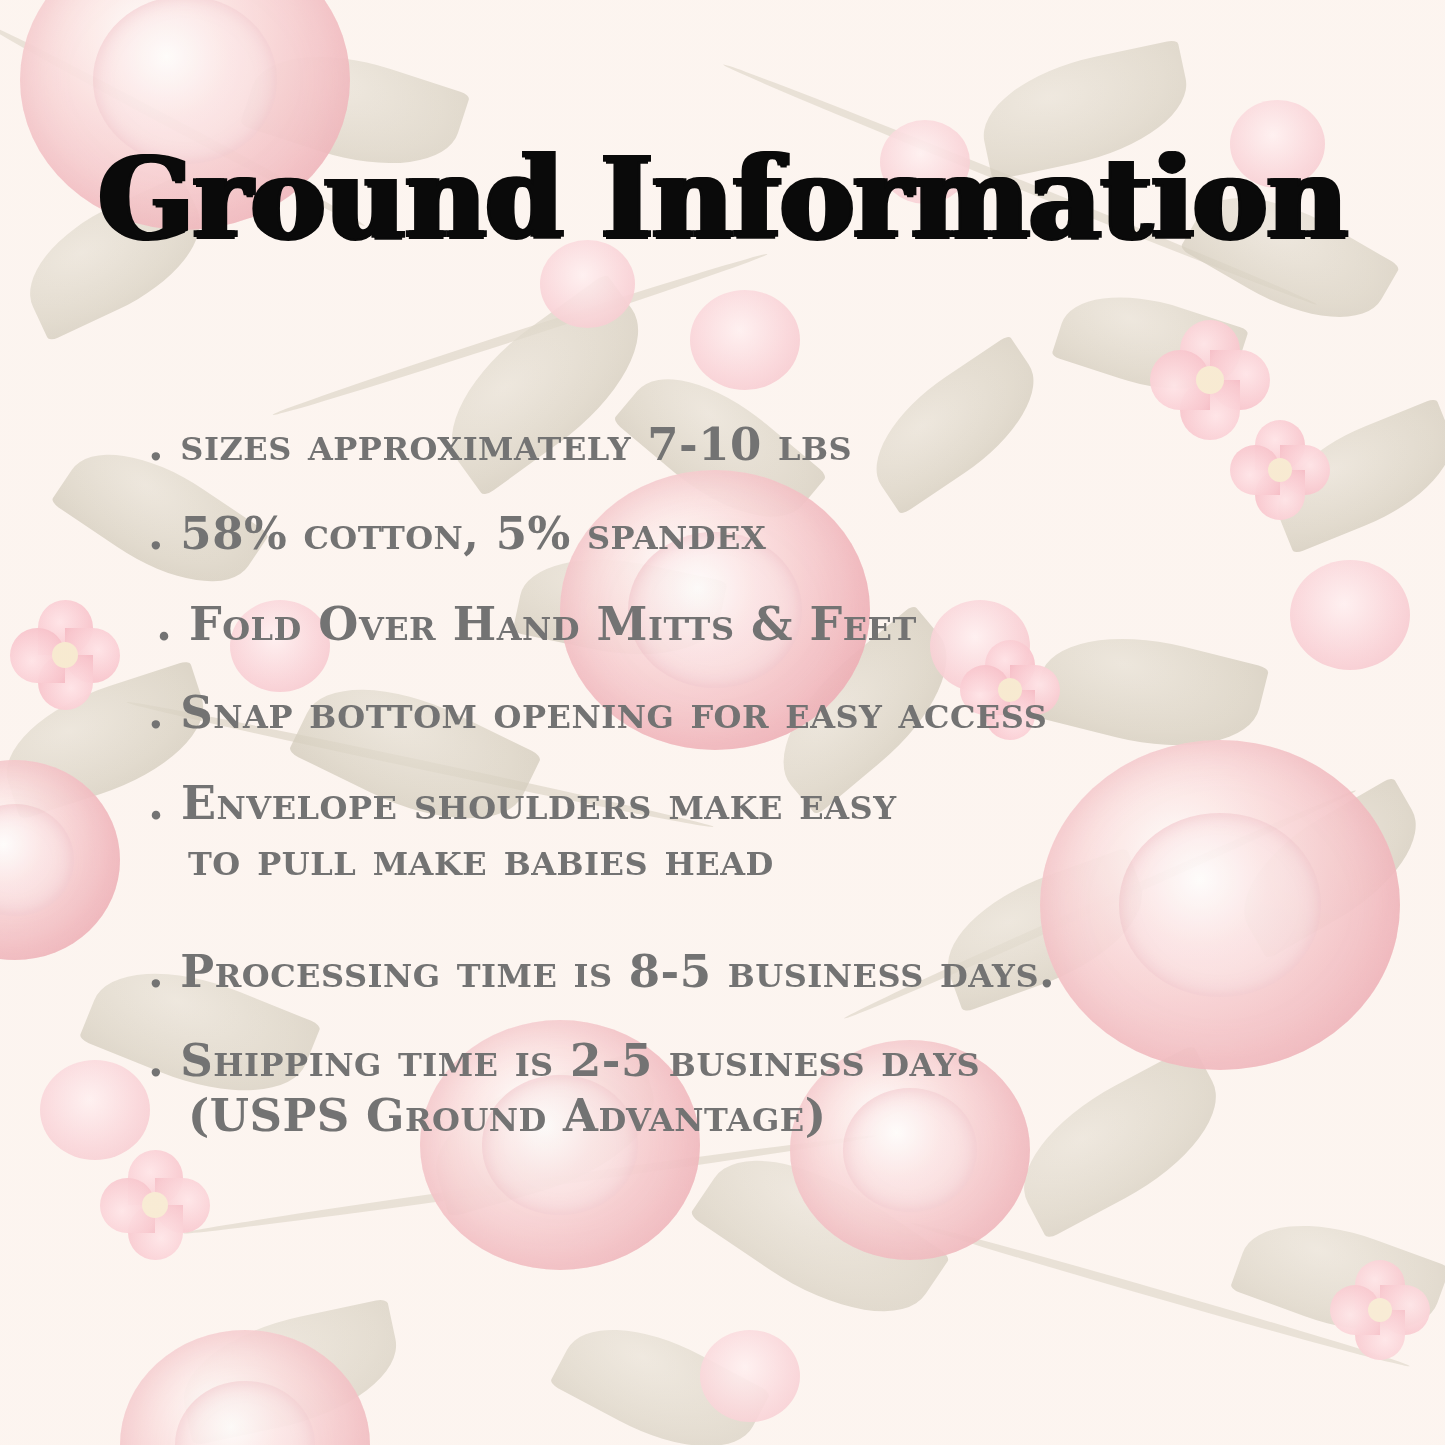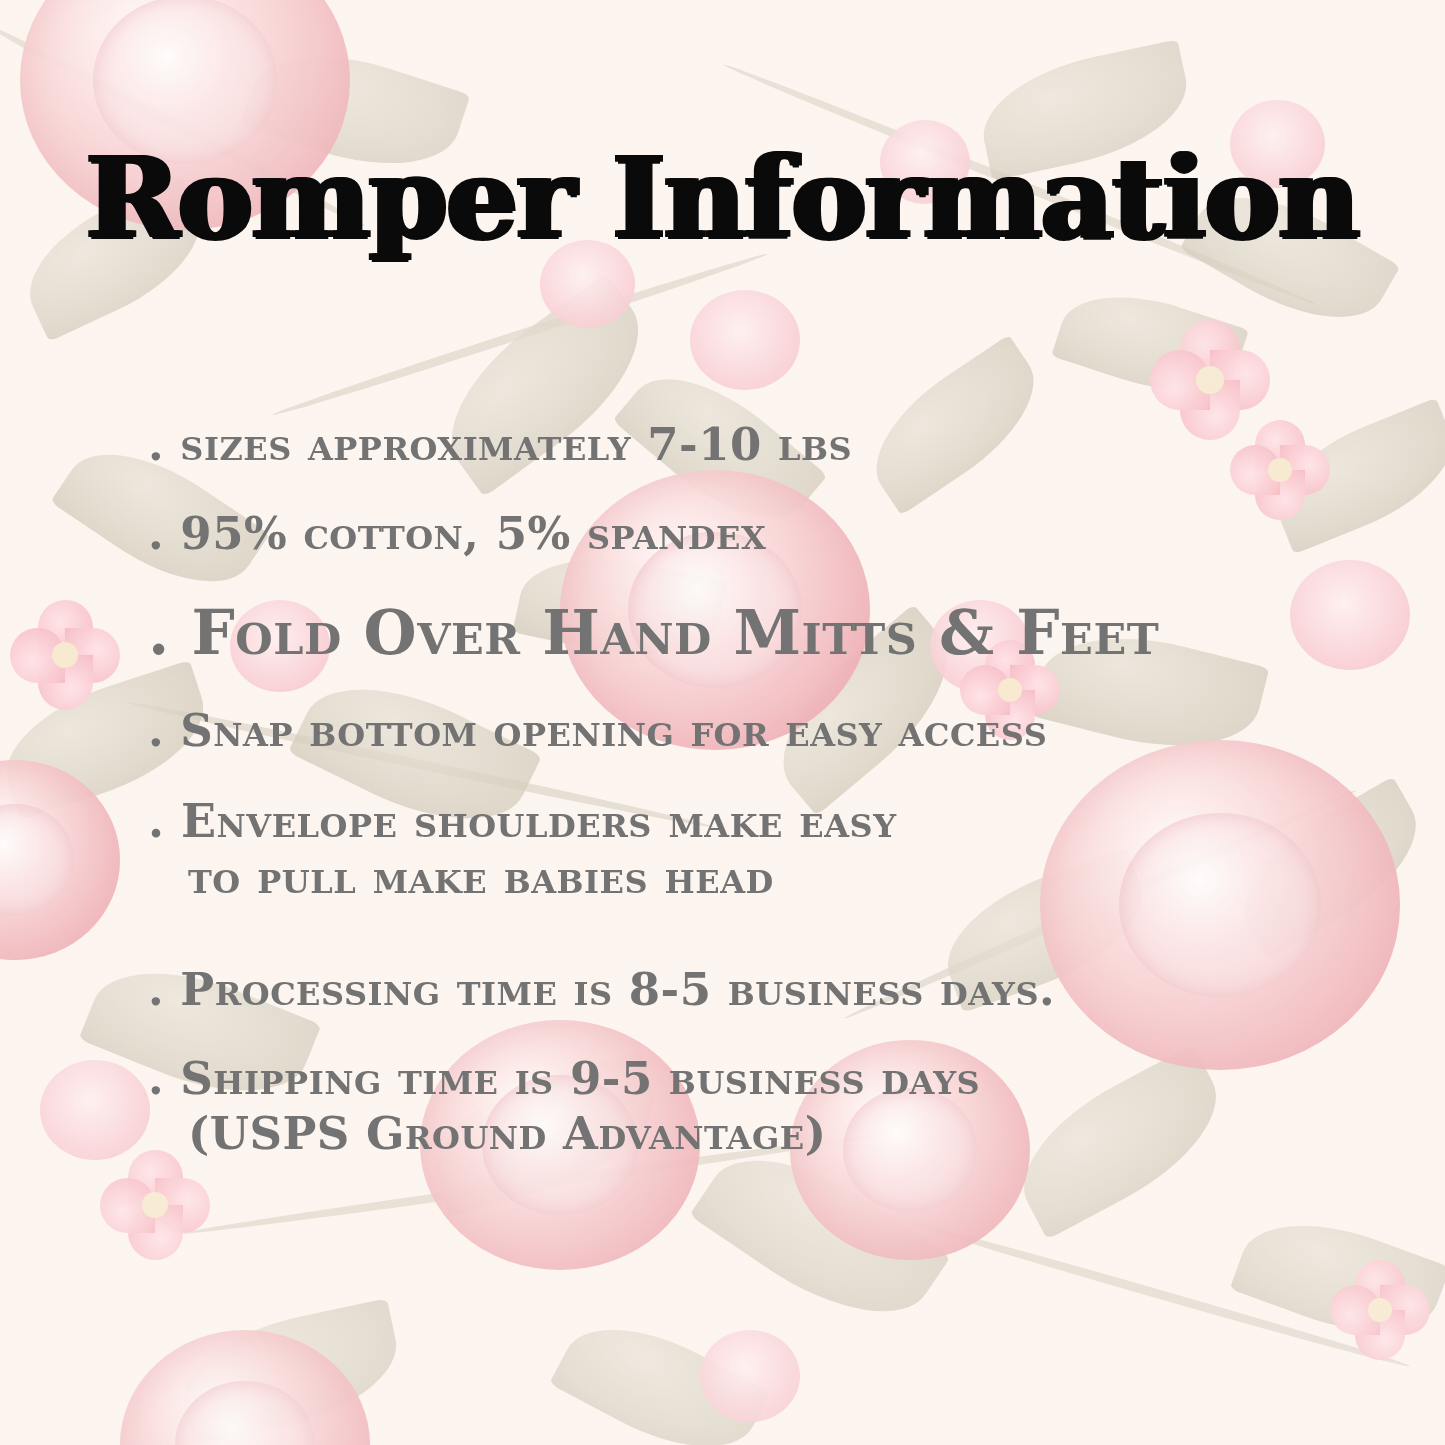--- a/index.html
+++ b/index.html
@@ -129,21 +129,21 @@
     color: #737373;
     font-variant: small-caps;
     letter-spacing: .5px;
   }
   .bullet .line2 {
     display: block;
     padding-left: 40px;
   }
   .bullet.b1 { font-size: 45px; }
   .bullet.b2 { font-size: 45px; }
-  .bullet.b3 { font-size: 61px; }
+  .bullet.b3 { font-size: 46px; margin-left: 8px; }
   .bullet.b4 { font-size: 45px; }
   .bullet.b5 { font-size: 46px; margin-bottom: 58px; }
   .bullet.b6 { font-size: 45px; }
   .bullet.b7 { font-size: 45px; }
 </style>
 </head>
 <body>
 
 <div class="card">
 
@@ -241,32 +241,32 @@
         <span></span>
         <span></span>
         <em></em>
     </div>
 
     <div class="veil"></div>
   </div>
 
   <div class="content">
 
-    <div class="title">Romper Information</div>
+    <div class="title">Ground Information</div>
 
     <div class="bullets">
 
       <div class="bullet b1">
         <span>.</span>
         <span>sizes approximately 7-10 lbs</span>
       </div>
 
       <div class="bullet b2">
         <span>.</span>
-        <span>95% cotton, 5% spandex</span>
+        <span>58% cotton, 5% spandex</span>
       </div>
 
       <div class="bullet b3">
         <span>.</span>
         <span>Fold Over Hand Mitts &amp; Feet</span>
       </div>
 
       <div class="bullet b4">
         <span>.</span>
         <span>Snap bottom opening for easy access</span>
@@ -278,19 +278,19 @@
         <span class="line2">to pull make babies head</span>
       </div>
 
       <div class="bullet b6">
         <span>.</span>
         <span>Processing time is 8-5 business days.</span>
       </div>
 
       <div class="bullet b7">
         <span>.</span>
-        <span>Shipping time is 9-5 business days</span>
+        <span>Shipping time is 2-5 business days</span>
         <span class="line2">(USPS Ground Advantage)</span>
       </div>
 
     </div>
   </div>
 </div>
 
 </body></html>

